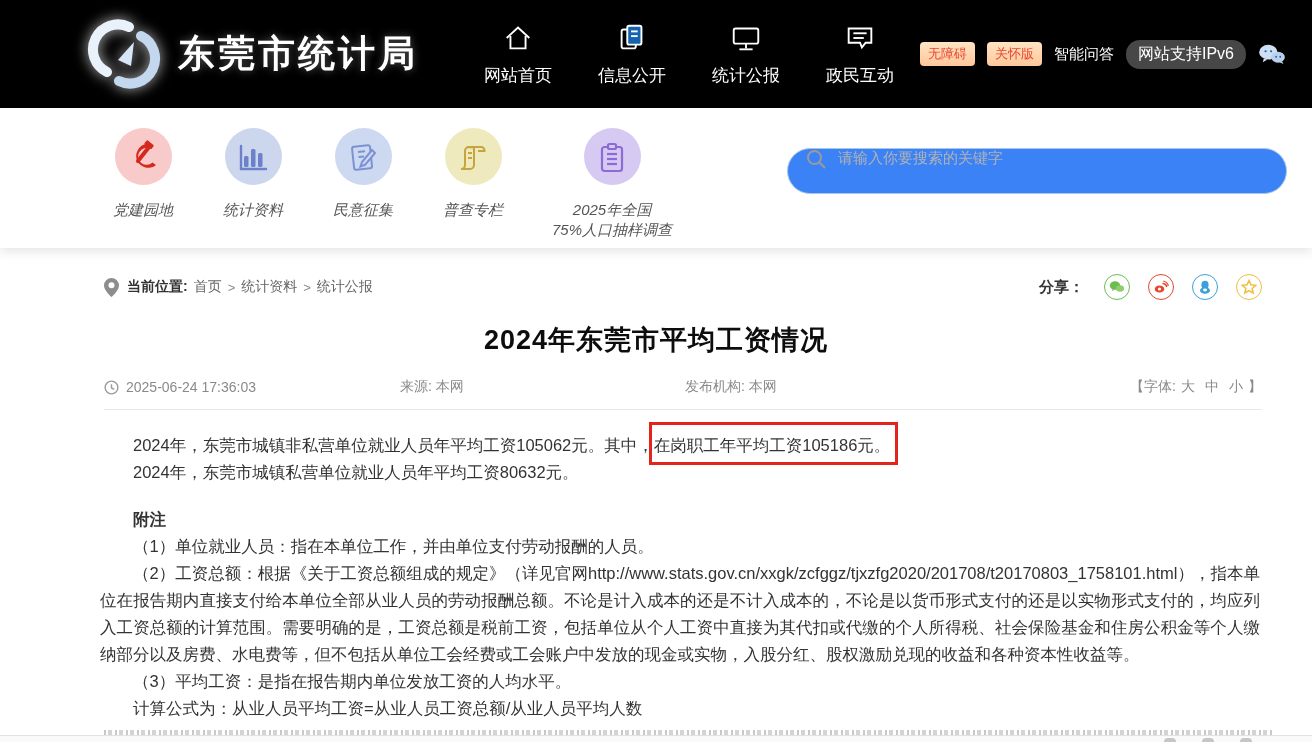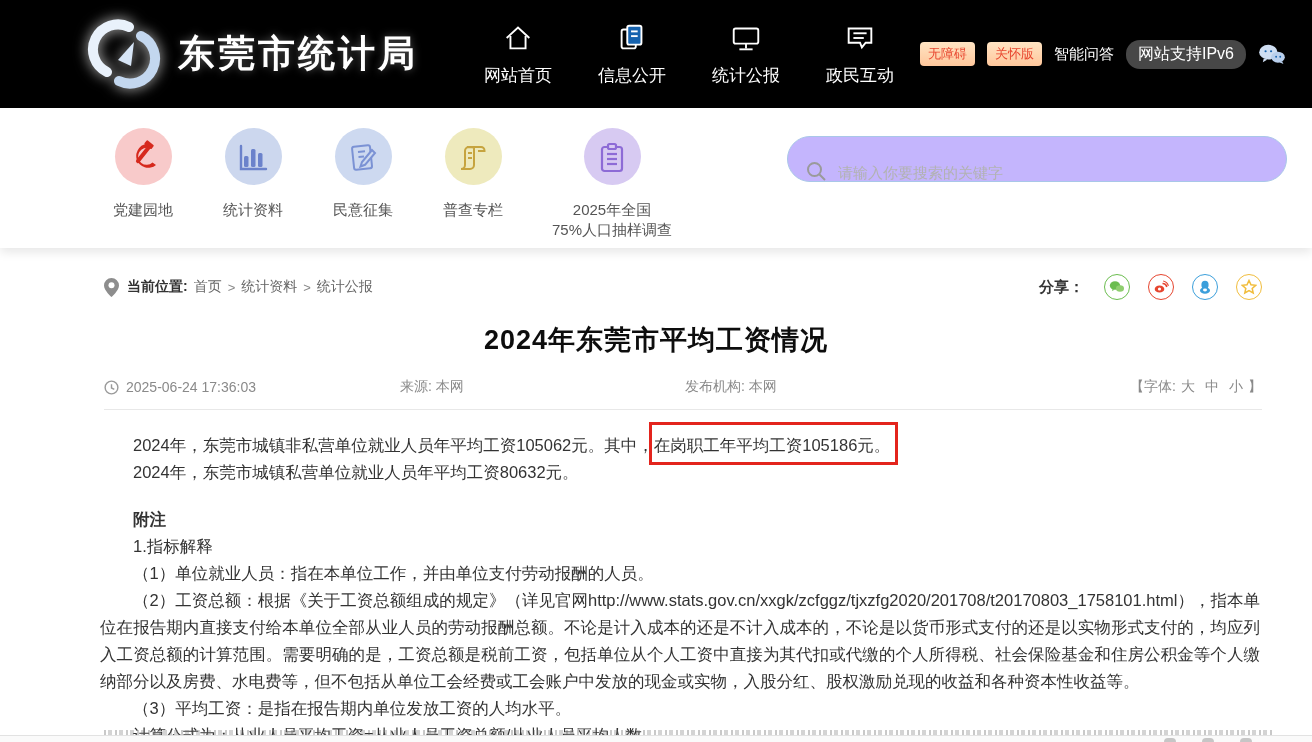--- a/index.html
+++ b/index.html
@@ -29,25 +29,25 @@
   .band { position:relative; height:140px; background:#fff; padding:20px 24px 0 88px;
           box-shadow:0 4px 10px rgba(0,0,0,.10); }
   .qlinks { display:flex; }
   .q-item { width:110px; display:flex; flex-direction:column; align-items:center; cursor:pointer; }
   .q-item.wide { width:168px; }
   .q-circle { width:57px; height:57px; border-radius:50%; display:flex;
               align-items:center; justify-content:center; }
   .q-circle svg { width:36px; height:36px; }
   .c-red{background:#f8caca;} .c-yellow{background:#efecbf;} .c-blue{background:#ccd7ee;}
   .c-blue2{background:#cdd9f0;} .c-yellow2{background:#eeeabd;} .c-purple{background:#d7caf2;}
-  .q-label { margin-top:15px; font-size:15px; color:#555; line-height:20px; text-align:center; }
-
-  .searchbar { position:absolute; left:787px; top:28px; width:500px; height:46px;
-               background:#c4b5fd; border:1px solid #a9c7e8; border-radius:23px;
-               display:flex; align-items:flex-end; padding-left:18px; }
+  .q-label { margin-top:15px; font-size:15px; color:#555; line-height:20px; text-align:center;font-style:italic; }
+
+  .searchbar { position:absolute; left:787px; top:40px; width:500px; height:46px;
+               background:#3b82f6; border:1px solid #a9c7e8; border-radius:23px;
+               display:flex; align-items:flex-start; padding-left:18px; }
   .searchbar svg { width:20px; height:20px; flex:none; }
   .searchbar input { border:none; outline:none; flex:1; font-size:15px; color:#333;
                      margin:0 8px 0 12px; background:transparent; min-width:0; }
   .searchbar input::placeholder { color:#b2b2b2; }
   .search-btn { position:absolute; right:-1px; top:-1px; height:46px; width:136px;
                 border:none; border-radius:23px; background:#3d7fc1; color:#fff;
                 font-size:20px; cursor:pointer; letter-spacing:4px; }
 
   
   .crumb-row { display:flex; align-items:center; margin:26px 50px 0 104px; }
@@ -298,21 +298,20 @@
       <span class="fsz">中</span>
       <span class="fsz">小</span>
       <span>】</span>
     </span>
   </div>
 
   <div class="body">
     <p><span>2024年，东莞市城镇非私营单位就业人员年平均工资105062元。其中，</span><span class="hl"><span>在岗职工年平均工资105186元。</span></span></p>
     <p>2024年，东莞市城镇私营单位就业人员年平均工资80632元。</p>
     <p class="notes-head">附注</p>
-    <p>1.指标解释</p>
     <p>（1）单位就业人员：指在本单位工作，并由单位支付劳动报酬的人员。</p>
     <p>（2）工资总额：根据《关于工资总额组成的规定》（详见官网http://www.stats.gov.cn/xxgk/zcfggz/tjxzfg2020/201708/t20170803_1758101.html），指本单位在报告期内直接支付给本单位全部从业人员的劳动报酬总额。不论是计入成本的还是不计入成本的，不论是以货币形式支付的还是以实物形式支付的，均应列入工资总额的计算范围。需要明确的是，工资总额是税前工资，包括单位从个人工资中直接为其代扣或代缴的个人所得税、社会保险基金和住房公积金等个人缴纳部分以及房费、水电费等，但不包括从单位工会经费或工会账户中发放的现金或实物，入股分红、股权激励兑现的收益和各种资本性收益等。</p>
     <p>（3）平均工资：是指在报告期内单位发放工资的人均水平。</p>
     <p>计算公式为：从业人员平均工资=从业人员工资总额/从业人员平均人数</p>
   </div>
 
   <div class="clip-line"></div>
   <div class="bottom-strip">
     <span class="frag"></span>
     <span class="frag"></span>

